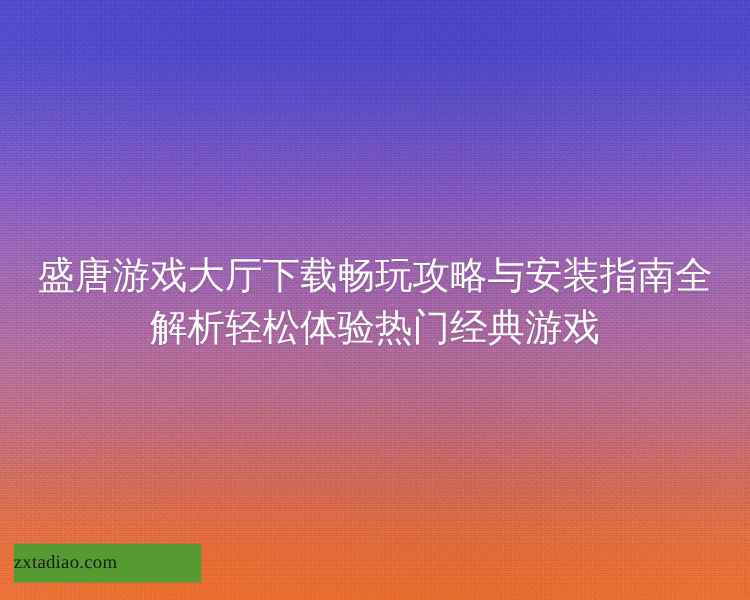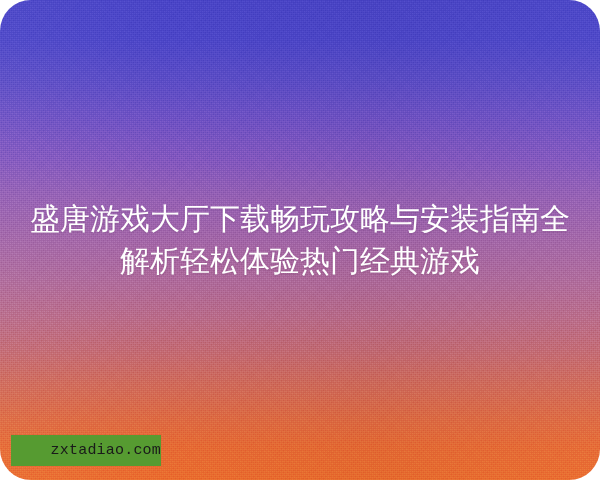--- a/index.html
+++ b/index.html
@@ -5,22 +5,21 @@
   html, body {
     margin: 0;
     padding: 0;
     background: #ffffff;
   }
   #banner {
     position: relative;
     width: 600px;
     height: 480px;
     overflow: hidden;
-    font-family: Liberation Mono, monospace;
-    border-radius: 31px;
+    font-family: Liberation Serif, serif;
   }
   
   #gradient-layer {
     position: absolute;
     inset: 0;
     background: linear-gradient(
       180deg,
       #4a45c7 0%,
       #4c46c8 8%,
       #5a4cc6 16%,
@@ -82,21 +81,21 @@
   }
   #watermark-badge {
     position: absolute;
     left: 11px;
     top: 435px;
     width: 150px;
     height: 31px;
     background: #569b31;
     display: flex;
     align-items: center;
-    justify-content: flex-end;
+    justify-content: flex-start;
   }
   #watermark-text {
     color: #1a1a1a;
     font-size: 15px;
     line-height: 15px;
     letter-spacing: 0.2px;
     font-weight: 400;
   }
 </style>
 </head>

